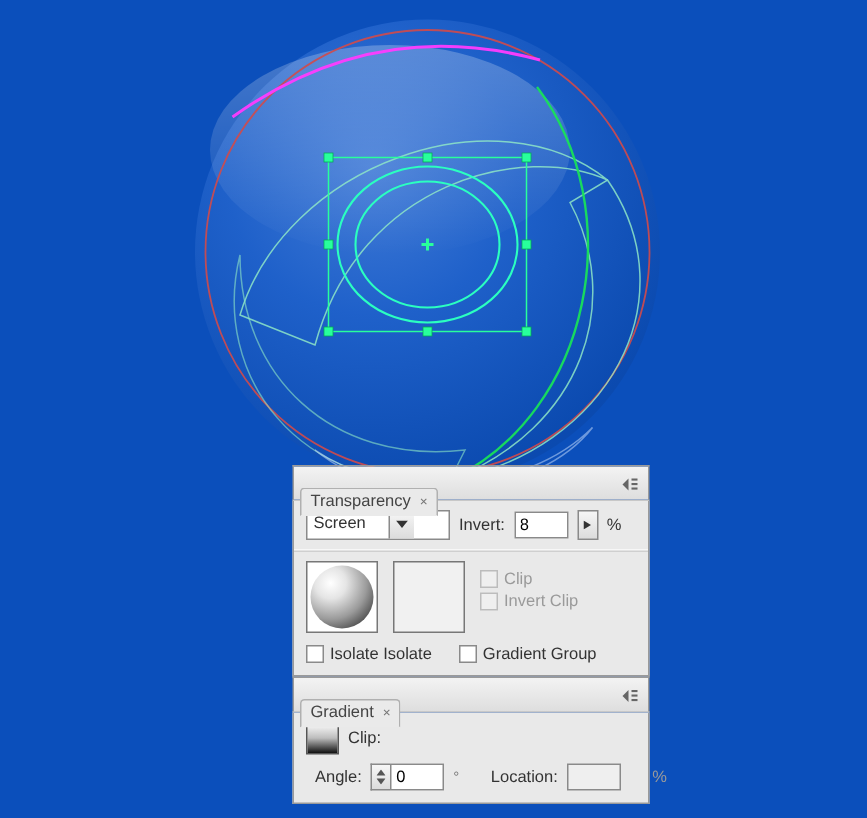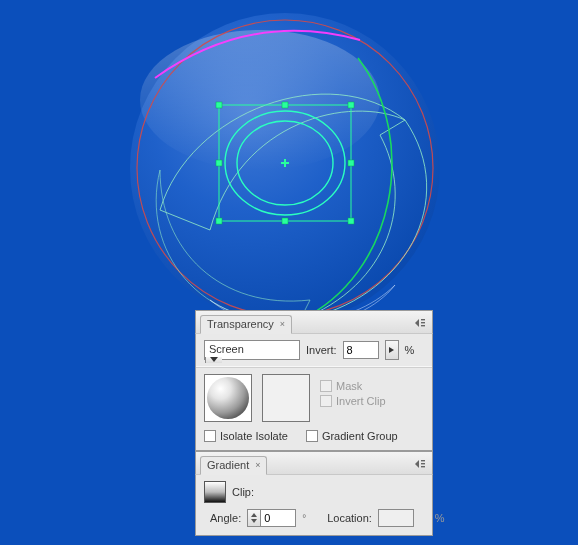--- a/index.html
+++ b/index.html
@@ -5,21 +5,21 @@
   :root { --bg:#0b4fbb; --panel:#e9e9e9; --panel-border:#9a9a9a; --panel-text:#333; --field-bg:#fff; --field-border:#8a8a8a; --tab-bg:#eaeaea; --tab-border-dark:#b0b0b0; --tab-border-light:#fff; }
   html,body{margin:0;padding:0;}
   body{background:var(--bg);font-family:Tahoma,Geneva,sans-serif;font-size:11px;color:var(--panel-text);width:578px;height:545px;overflow:hidden;position:relative;}
   
   .canvas{position:absolute;left:0;top:0;width:578px;height:545px;}
   .canvas svg{position:absolute;left:0;top:0;}
   
   .panel-stack{position:absolute;left:195px;top:310px;width:238px;}
   
   .titlebar{height:22px;background:linear-gradient(#f3f3f3,#dedede);border:1px solid var(--panel-border);border-bottom:1px solid #c8c8c8;display:flex;align-items:flex-end;padding:0 4px 0 4px;position:relative;}
-  .tab{position:relative;top:1px;background:var(--tab-bg);border:1px solid var(--tab-border-dark);border-bottom:1px solid var(--tab-bg);border-top-left-radius:3px;border-top-right-radius:3px;height:17px;line-height:17px;padding:0 6px 0 6px;display:flex;align-items:center;gap:4px;color:#444;}
+  .tab{position:relative;top:11px;background:var(--tab-bg);border:1px solid var(--tab-border-dark);border-bottom:1px solid var(--tab-bg);border-top-left-radius:3px;border-top-right-radius:3px;height:17px;line-height:17px;padding:0 6px 0 6px;display:flex;align-items:center;gap:4px;color:#444;}
   .tab .x{font-size:9px;color:#777;margin-left:2px;}
   .titlebar .spacer{flex:1;}
   .flyout-btn{width:16px;height:14px;margin-bottom:3px;display:flex;align-items:center;justify-content:center;color:#555;}
   .flyout-btn svg{display:block;}
   
   .panel-body{padding:6px 8px 8px 8px;border:1px solid var(--panel-border);border-top:none;background:var(--panel);}
   
   .row{display:flex;align-items:center;gap:6px;margin-bottom:6px;}
   .row:last-child{margin-bottom:0;}
   label.lbl{color:#333;}
@@ -125,21 +125,21 @@
         <rect x="7" y="1" width="4" height="1.4" fill="#666"></rect>
         <rect x="7" y="4" width="4" height="1.4" fill="#666"></rect>
         <rect x="7" y="7" width="4" height="1.4" fill="#666"></rect>
       </svg>
     </div>
   </div>
   <div class="panel-body">
 
     <div class="row">
 
-      <div class="dropdown" style="width:94px;flex-direction:column;">
+      <div class="dropdown" style="width:94px;">
         <span class="dd-text">Screen</span>
         <span class="dd-btn">
           <svg width="8" height="6">
               <path d="M0 0 L8 0 L4 5 Z" fill="#333"></path>
             </svg>
         </span>
       </div>
 
       <label class="lbl">Invert:</label>
       <div class="numfield">
@@ -154,21 +154,21 @@
     </div>
 
     <div class="sep"></div>
 
     <div class="preview-row">
       <div class="well sphere"></div>
       <div class="well empty"></div>
       <div class="mini-opts">
         <span class="chk disabled">
           <span class="box"></span>
-          <span>Mask</span>
+          <span>Clip</span>
         </span>
         <span class="chk disabled">
           <span class="box"></span>
           <span>Invert Clip</span>
         </span>
       </div>
     </div>
 
     <div class="row">
       <span class="chk">

